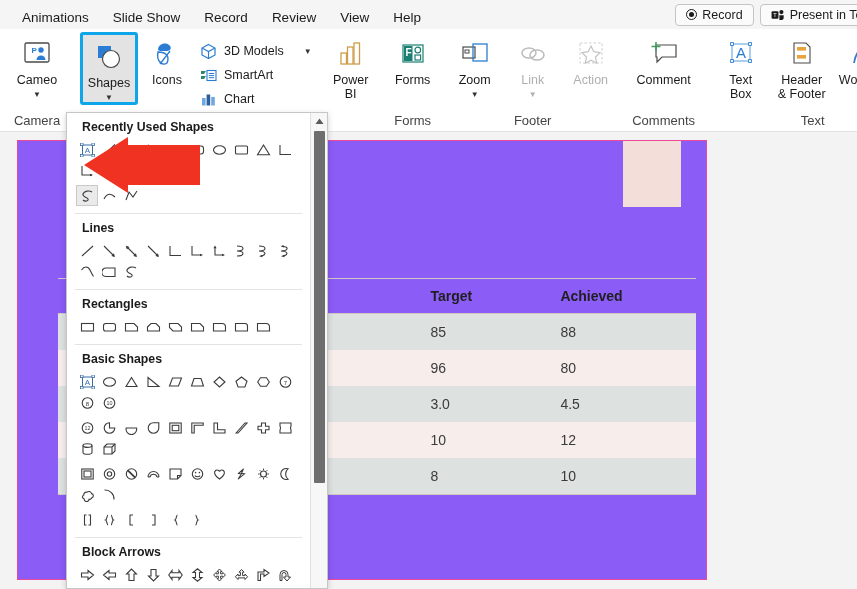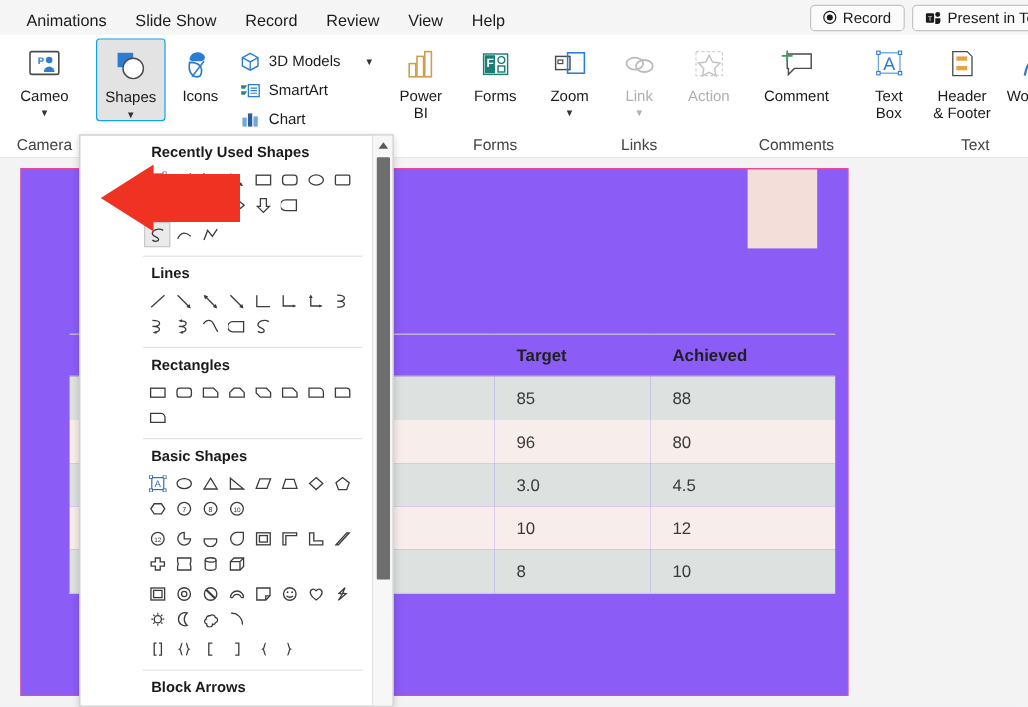--- a/index.html
+++ b/index.html
@@ -59,21 +59,21 @@
   .big-btn {
     width: 58px; display: flex; flex-direction: column; align-items: center;
     padding-top: 5px; border-radius: 3px; cursor: default;
   }
   .big-btn .ic { height: 34px; display: flex; align-items: center; justify-content: center; }
   .big-btn .lbl {
     font-size: 12.5px; color: #1b1b1b; text-align: center; line-height: 13.5px;
     margin-top: 3px; white-space: pre-line;
   }
   .big-btn .chev { font-size: 8px; color: #333; line-height: 9px; margin-top: 2px; }
-  .big-btn.active { background: #e3e3e3; border: 1px solid #0ea5e9; }
+  .big-btn.active { background: #e3e3e3; border: 3px solid #0ea5e9; }
   .big-btn.disabled .lbl, .big-btn.disabled .chev { color: #b0b0b0; }
 
   .small-btn {
     display: flex; align-items: center; gap: 6px;
     height: 24px; padding: 0 4px 0 2px; border-radius: 3px;
   }
   .small-btn .lbl { font-size: 12.5px; color: #1b1b1b; white-space: nowrap; }
   .small-btn .ic { width: 20px; height: 20px; display: flex; align-items: center; justify-content: center; }
   .mini-chev { font-size: 8px; color: #333; margin-left: 2px; }
 
@@ -114,21 +114,21 @@
   .col-t { width: 110px; }
   .col-a { width: 130px; }
 
   
   .gallery {
     position: absolute; left: 66px; top: 112px; width: 262px; height: 477px;
     background: #ffffff; border: 1px solid #c6c6c6;
     box-shadow: 0 2px 6px rgba(0,0,0,.18);
     overflow: hidden;
   }
-  .g-inner { position: absolute; left: 0; top: 0; width: 243px; height: 477px; padding-left: 44px; }
+  .g-inner { position: absolute; left: 0; top: 0; width: 243px; height: 477px; }
   .g-section-title {
     font-size: 12.3px; font-weight: bold; color: #1b1b1b;
     padding: 7px 0 5px 15px;
   }
   .g-row { display: flex; flex-wrap: wrap; padding: 0 0 4px 9px; }
   .g-cell {
     width: 22px; height: 21px; display: flex; align-items: center; justify-content: center;
   }
   .g-cell svg { display: block; }
   .g-div { height: 1px; background: #e3e3e3; margin: 3px 8px 0 8px; }
@@ -329,21 +329,21 @@
         <div class="big-btn disabled">
           <span class="ic">
             <svg width="30" height="26" viewBox="0 0 30 26">
               <rect x="4" y="2" width="22" height="20" fill="none" stroke="#cfcfcf" stroke-width="1" stroke-dasharray="2.5,2"></rect>
               <path d="M15 5 l2.8 5.7 6.2.9 -4.5 4.4 1.1 6.2 -5.6-2.9 -5.6 2.9 1.1-6.2 -4.5-4.4 6.2-.9z" fill="none" stroke="#c3c3c3" stroke-width="1.2"></path>
             </svg>
           </span>
           <span class="lbl">Action</span>
         </div>
       </div>
-      <div class="glabel" style="width:174px;">Links</div>
+      <div class="glabel" style="width:174px;">Footer</div>
     </div>
     <div class="rsep"></div>
 
     <div class="rgroup">
       <div class="items">
         <div class="big-btn" style="width:80px;margin-left:4px;">
           <span class="ic">
             <svg width="32" height="26" viewBox="0 0 32 26">
               <path d="M8 4 H28 V16 H14 L9 21 V16 H8z" fill="none" stroke="#4a4a4a" stroke-width="1.2"></path>
               <path d="M8 1 v9 M3.5 5.5 h9" stroke="#3f9b5e" stroke-width="1.5"></path>

